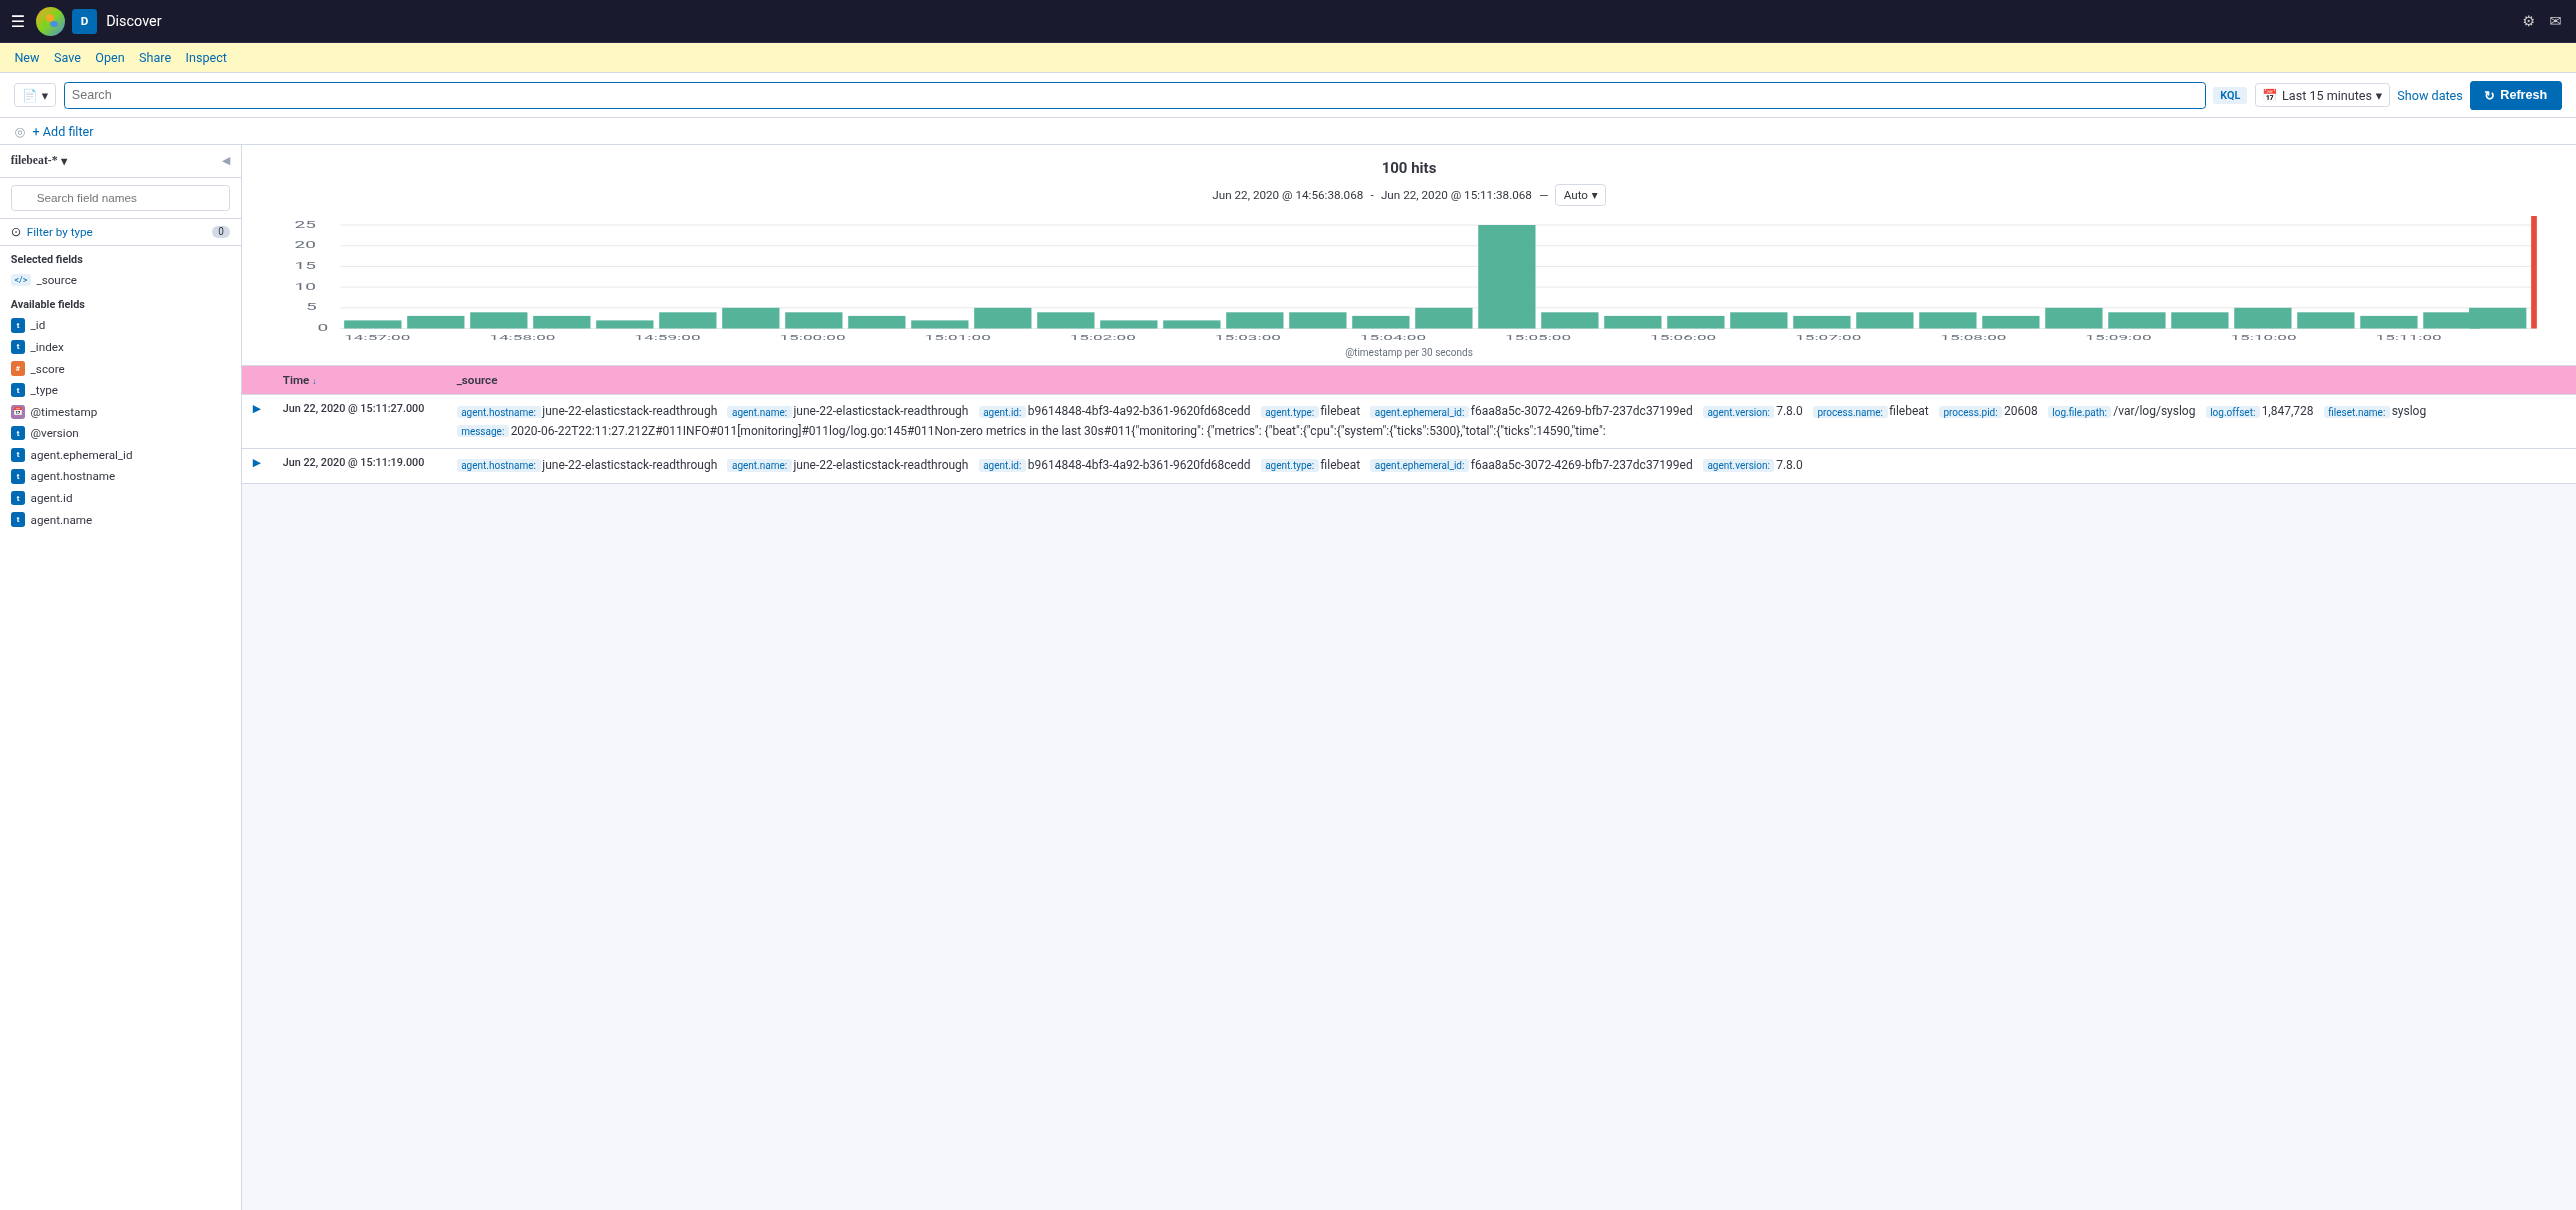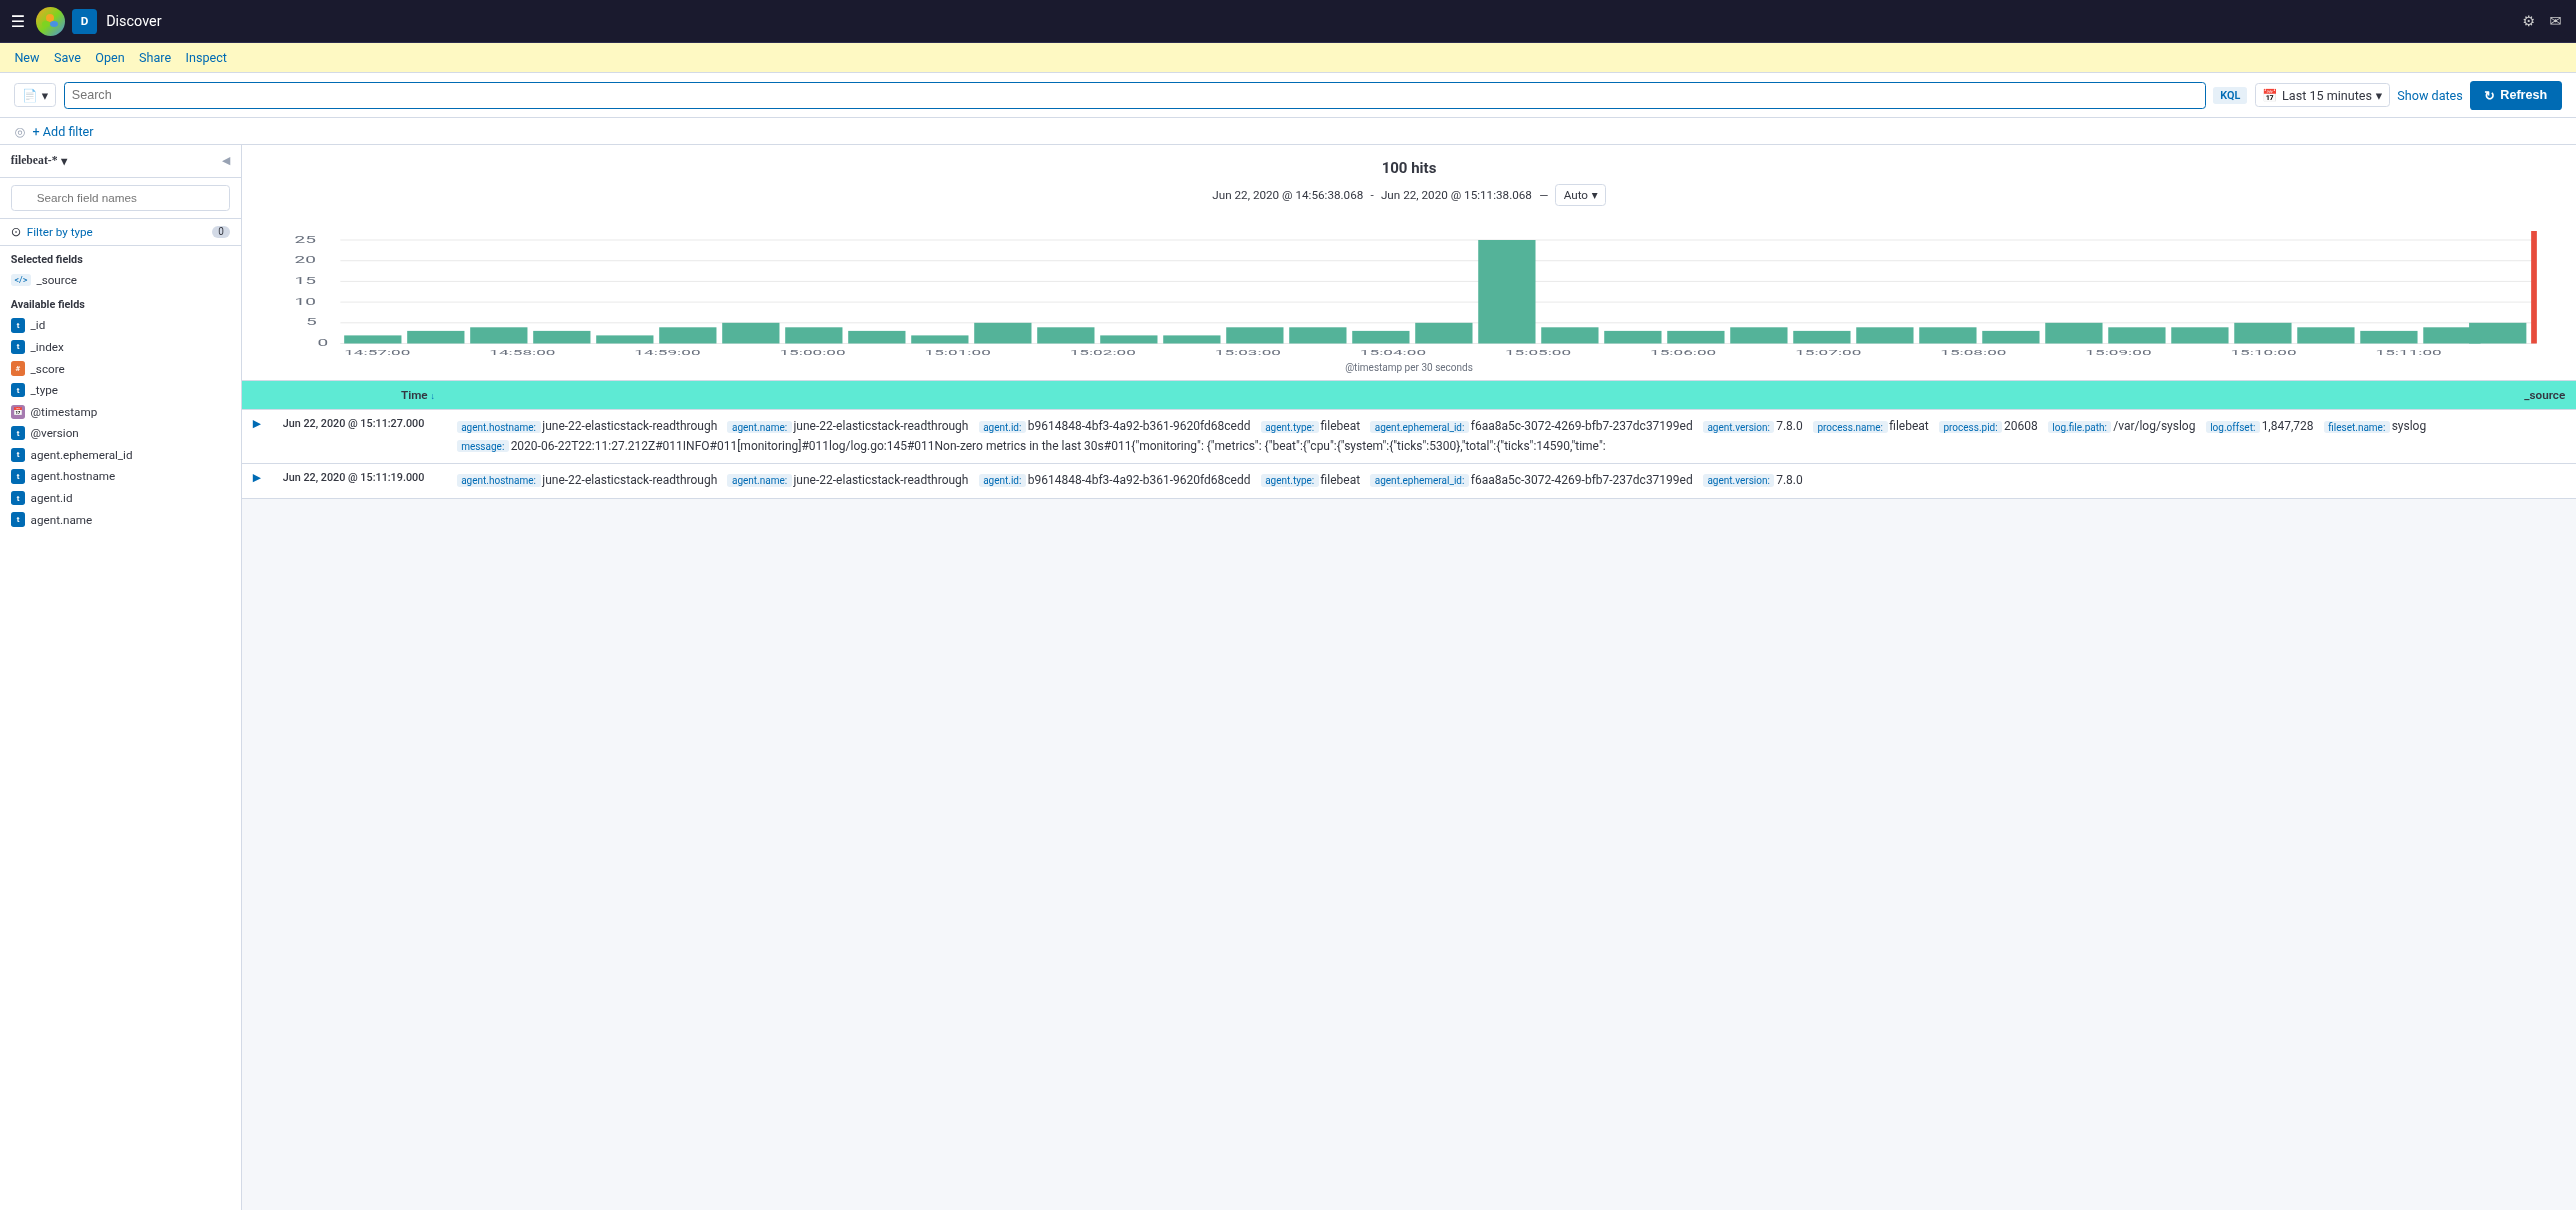--- a/index.html
+++ b/index.html
@@ -73,30 +73,30 @@
     .field-type-badge.num { background: #e57236; }
     .field-type-badge.cal { background: #a67ab0; }
     .field-type-source { background: #e6f0f8; color: #006bb4; border-radius: 2.7px; padding: 0.9px 3.6px; font-size: 9px; }
     .selected-field-item { display: flex; align-items: center; gap: 5.4px; padding: 3.6px 10.8px; cursor: pointer; font-size: 11.7px; }
 
     
     .content-area { flex: 1; overflow-y: auto; background: #f5f7fa; }
     .chart-container { background: #fff; margin: 0; padding: 14.4px 21.5px 7.2px; border-bottom: 0.9px solid #d3dae6; }
     .chart-header { text-align: center; font-size: 15px; font-weight: 400; margin-bottom: 7.2px; }
     .chart-header span { font-weight: 700; }
-    .chart-time-range { display: flex; align-items: center; justify-content: center; gap: 7.2px; font-size: 11.7px; color: #343741; margin-bottom: 25px; }
+    .chart-time-range { display: flex; align-items: center; justify-content: center; gap: 7.2px; font-size: 11.7px; color: #343741; margin-bottom: 10px; }
     .auto-select { border: 0.9px solid #d3dae6; border-radius: 3.6px; padding: 2.7px 7.2px; font-size: 11.7px; display: flex; align-items: center; gap: 3.6px; cursor: pointer; }
 
     
     .chart-svg-wrap { position: relative; }
     .chart-x-label { text-align: center; font-size: 10px; color: #69707d; margin-top: 1.8px; }
 
     
     .results-table { width: 100%; border-collapse: collapse; background: #fff; }
-    .results-table th { border-bottom: 1.8px solid #d3dae6; padding: 7.2px 10.8px; text-align: right; font-size: 11.7px; font-weight: 600; color: #343741; background: #5eead4; position: sticky; top: 0; z-index: 5; }
+    .results-table th { border-bottom: 1.8px solid #d3dae6; padding: 7.2px 10.8px; text-align: left; font-size: 11.7px; font-weight: 600; color: #343741; background: #f9a8d4; position: sticky; top: 0; z-index: 5; }
     .results-table td { border-bottom: 0.9px solid #d3dae6; padding: 7.2px 10.8px; font-size: 10.8px; vertical-align: top; }
     .row-expand-btn { background: none; border: none; cursor: pointer; color: #006bb4; font-size: 10.8px; }
     .time-col { min-width: 161px; color: #343741; font-weight: 500; font-size: 10.8px; }
     .source-col { color: #343741; line-height: 1.6; }
     .source-field-name { background: #e6f0f8; border-radius: 2.7px; padding: 0.9px 4.5px; font-size: 10px; color: #006bb4; margin-right: 1.8px; white-space: nowrap; }
     .source-value { font-size: 12px; color: #343741; margin-right: 7.2px; }
     .source-entry { display: inline; }
     .sort-icon { color: #006bb4; font-size: 9px; }
   </style>
 </head>

